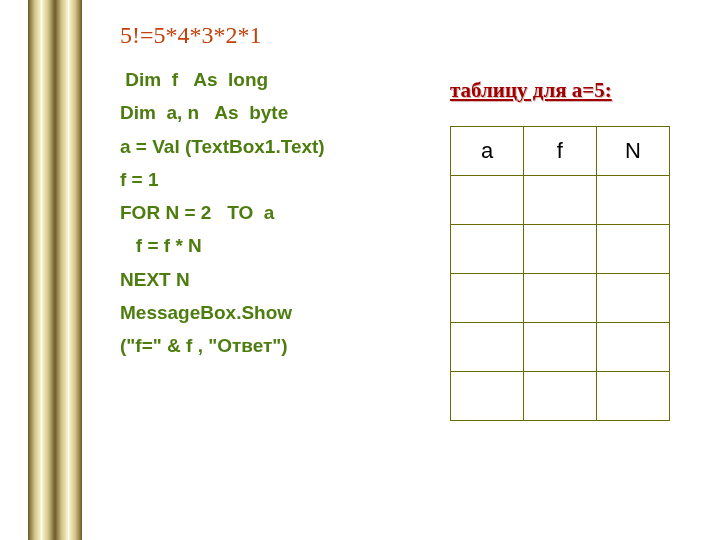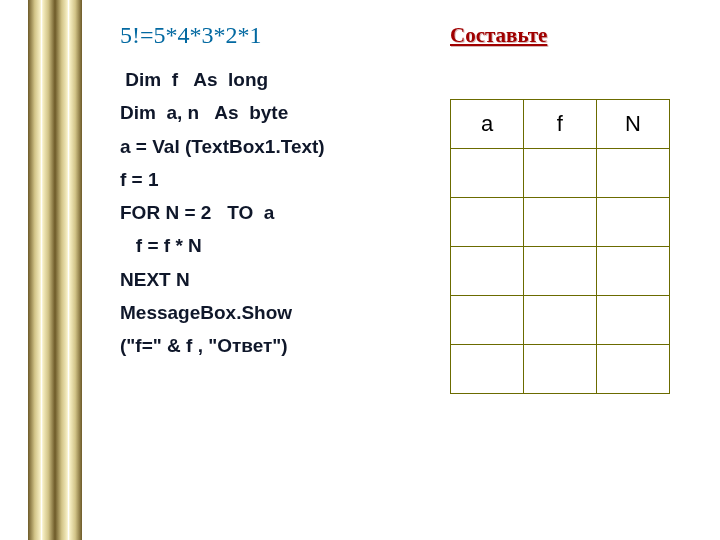--- a/index.html
+++ b/index.html
@@ -46,28 +46,28 @@
   .row {
     display: flex;
     align-items: flex-start;
     gap: 30px;
   }
   .left-block {
     flex: 0 0 300px;
   }
   .fact-line {
     font-size: 24px;
-    color: #0369a1;
+    color: #c2410c;
     margin-bottom: 14px;
   }
   .code {
     font-family: Arial, Helvetica, sans-serif;
     font-size: 19px;
     font-weight: bold;
-    color: #0f172a;
+    color: #4d7c0f;
     line-height: 1.75;
     white-space: pre;
   }
   .right-block {
     flex: 0 0 230px;
   }
   .task {
     font-family: "Times New Roman", serif;
     font-size: 21px;
     font-weight: bold;
@@ -112,22 +112,23 @@
 <span>f = 1</span>
 <span>FOR N = 2   TO  a</span>
 <span>   f = f * N</span>
 <span>NEXT N</span>
 <span>MessageBox.Show</span>
 <span>("f=" &amp; f , "Ответ")</span></div>
     </div>
 
     <div class="right-block">
       <div class="task">
-        <span>Составьте</span><br>
         <br>
+        <br>
+        <span>таблицу для  а=5:</span>
       </div>
       <table class="trace-table">
         <tbody>
             <tr>
           <th>a</th>
           <th>f</th>
           <th>N</th>
         </tr>
         <tr>
           <td></td>

